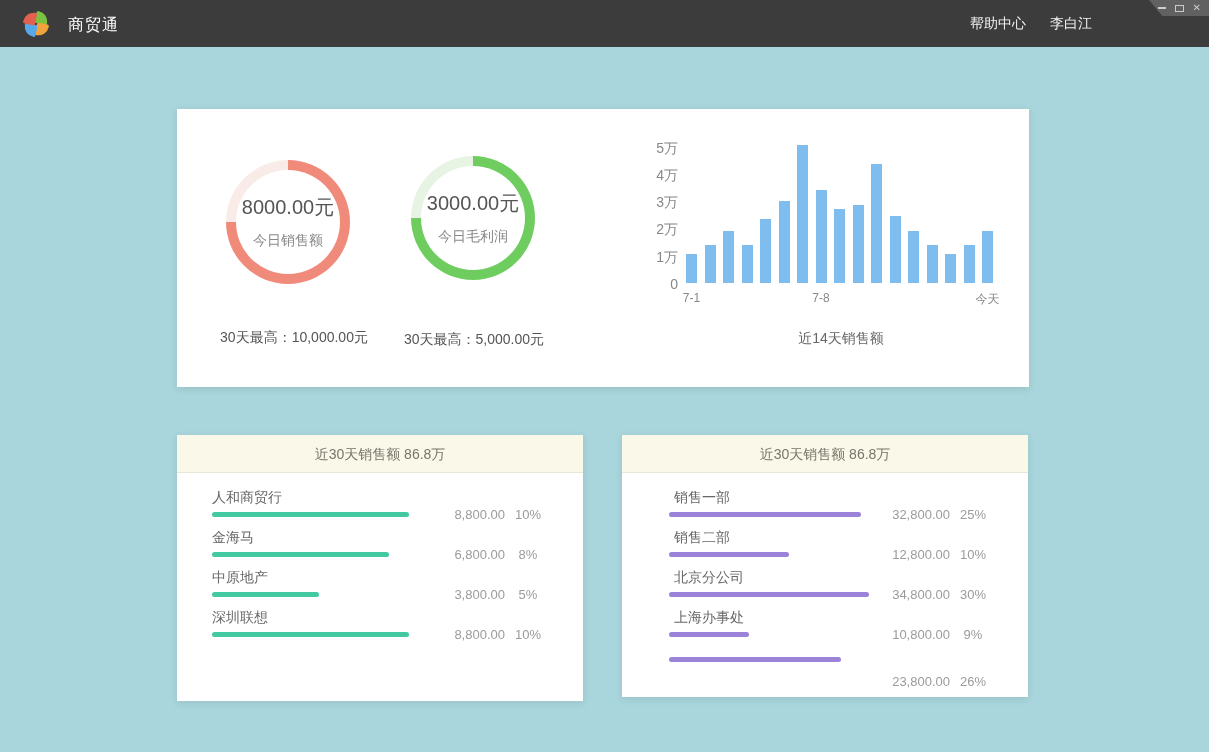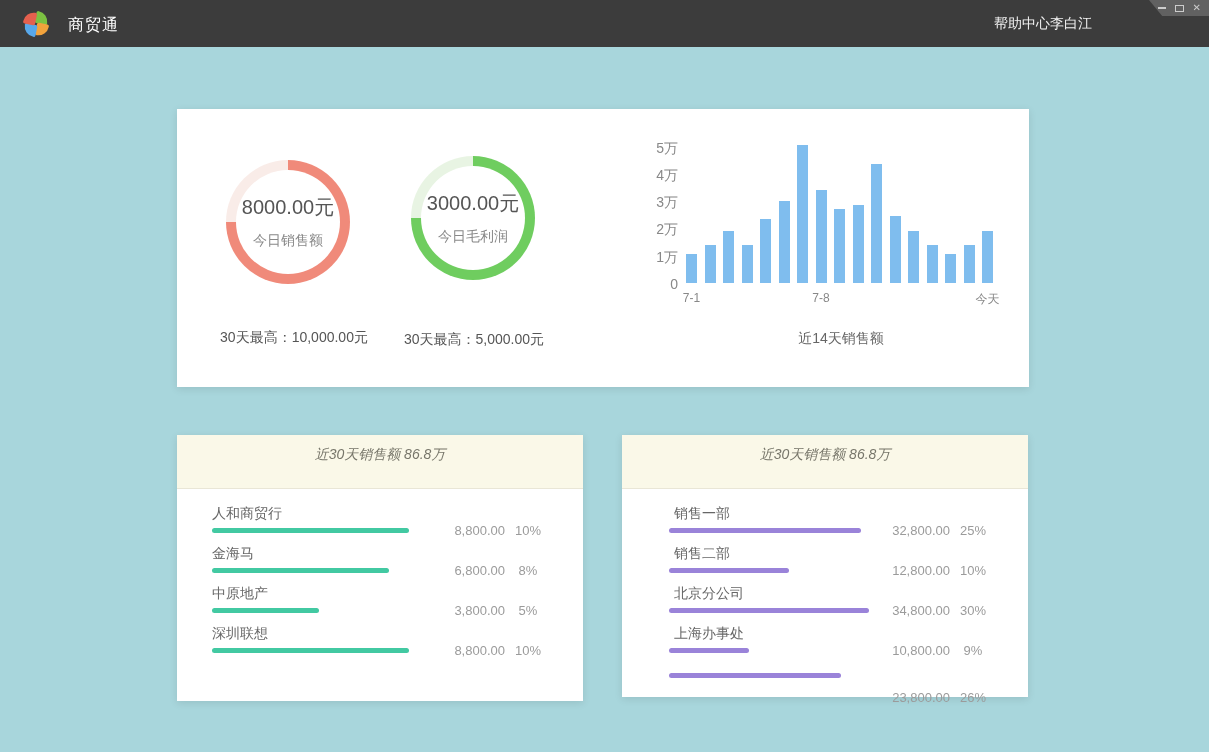--- a/index.html
+++ b/index.html
@@ -6,21 +6,21 @@
   html,body { width:1209px; height:752px; }
   body { font-family:"Liberation Sans","DejaVu Sans",sans-serif; overflow:hidden; }
   .app { position:relative; width:1209px; height:752px; background:#a8d6dc; }
 
   
   .titlebar { position:relative; width:100%; height:47px; background:#3c3c3c; }
   .logo { position:absolute; left:21px; top:9px; width:30px; height:30px; }
   .brand { position:absolute; left:68px; top:0; height:47px; line-height:50px;
            color:#ffffff; font-size:16px; letter-spacing:1px; }
   .titlebar-right { position:absolute; right:117px; top:0; height:47px;
-                    display:flex; align-items:center; }
+                    display:flex; align-items:center; gap:24px; }
   .titlebar-right span { color:#f2f2f2; font-size:14px; cursor:pointer; }
   .winctrls { position:absolute; top:0; right:0; width:60px; height:16px;
               background:#616161; clip-path:polygon(0 0,100% 0,100% 100%,22% 100%);
               display:flex; align-items:center; justify-content:flex-end;
               gap:9px; padding-right:8px; }
   .wc { display:inline-block; cursor:pointer; }
   .wc.min { width:8px; height:2px; background:#cccccc; }
   .wc.max { width:9px; height:7px; border:1px solid #cccccc; }
   .wc.close { color:#cccccc; font-size:10px; line-height:10px; height:10px; }
 
@@ -48,23 +48,23 @@
   .vbar { position:absolute; bottom:0; width:11px; }
   .xtick { position:absolute; top:158px; transform:translateX(-50%);
            font-size:12px; color:#888888; white-space:nowrap; }
   .chart-caption { position:absolute; left:48px; top:197px; width:310px;
                    text-align:center; font-size:14px; color:#666666; }
 
   
   .card.rank { top:388px; width:406px; }
   .card.rank-left { left:177px; height:266px; }
   .card.rank-right { left:622px; height:262px; }
-  .rank-header { height:54px; line-height:38px; text-align:center;
+  .rank-header { height:38px; line-height:38px; text-align:center;
                  background:#faf8e8; border-bottom:1px solid #e9e6d6;
-                 font-size:14px; color:#77766a;font-style:italic; }
+                 font-size:14px; color:#77766a; }
   .rank-body { padding:17px 0 0 0; }
   .rank-row { position:relative; height:40px; margin:0 40px 0 35px; }
   .rank-row .label { font-size:14px; color:#666666; line-height:15px; }
   .rank-row .bar { height:5px; border-radius:3px; margin-top:7px; }
   .rank-row .nums { position:absolute; right:0; top:17px; display:flex; gap:8px;
                     font-size:13px; color:#9b9b9b; }
   .rank-row .nums .value { min-width:72px; text-align:right; }
   .rank-row .nums .pct { min-width:30px; text-align:center; }
   .rank-right .rank-body { padding-left:12px; }
   .indent-label .label { margin-left:5px; }

